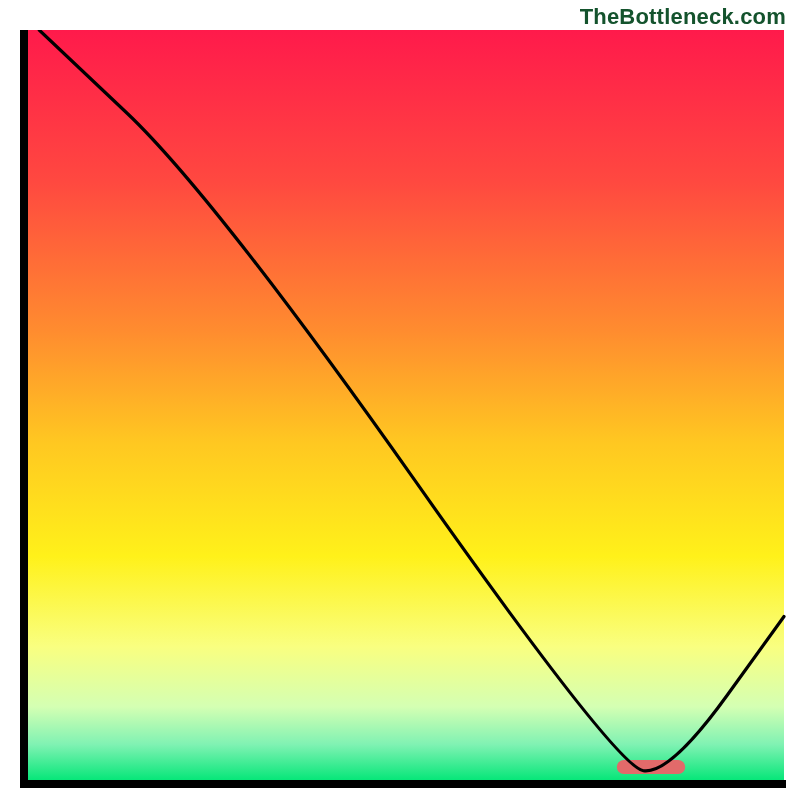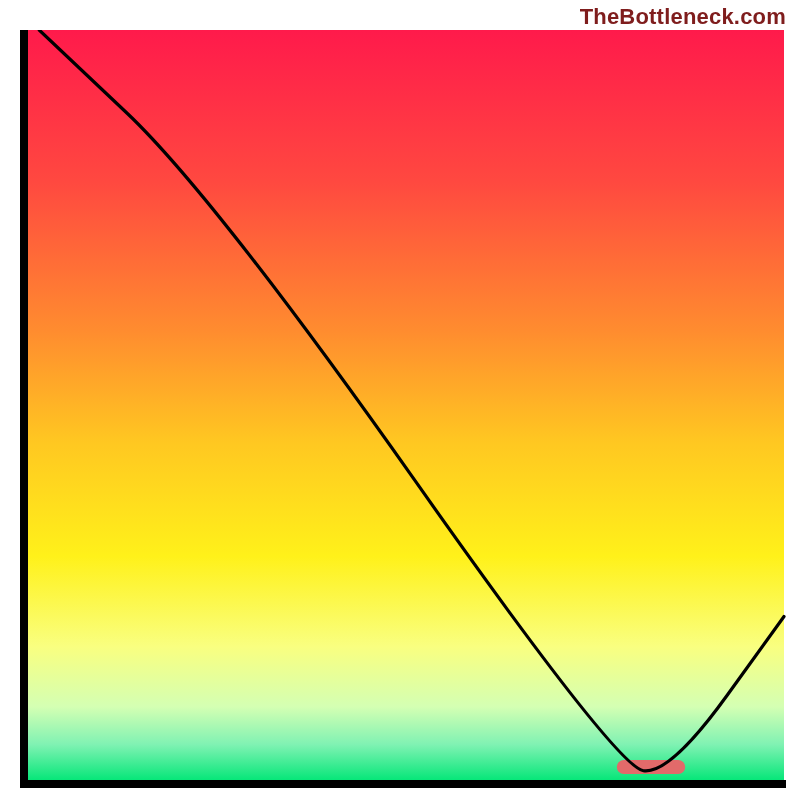--- a/index.html
+++ b/index.html
@@ -9,21 +9,21 @@
     background: #ffffff;
     position: relative;
     font-family: Arial, Helvetica, sans-serif;
   }
   .watermark {
     position: absolute;
     top: 4px;
     right: 14px;
     font-size: 22px;
     font-weight: 600;
-    color: #7f1d1d;
+    color: #14532d;
     letter-spacing: 0.2px;
   }
   .plot {
     position: absolute;
     left: 18px;
     top: 30px;
     width: 768px;
     height: 760px;
   }
   svg { display: block; }

